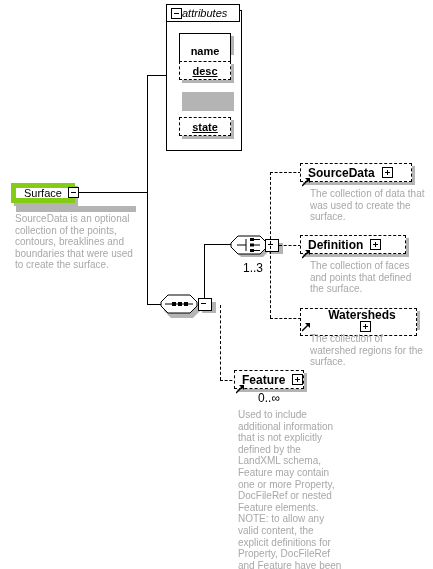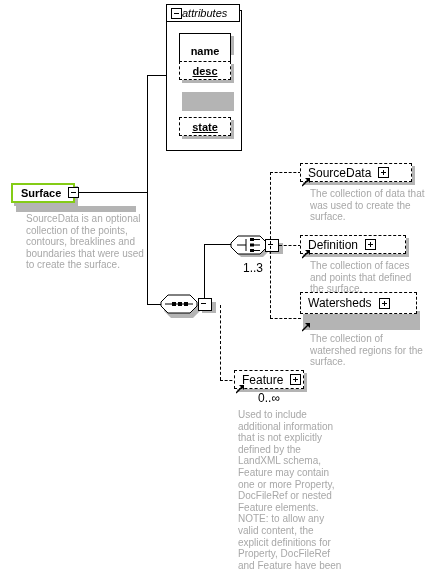--- a/index.html
+++ b/index.html
@@ -59,41 +59,41 @@
     letter-spacing: 0px;
     white-space: nowrap;
   }
   .nodebox.solid { border: 1px solid #000000; }
   .nodebox.dashed { border: 1px dashed #000000; text-decoration: underline; }
 
   
   .rootbox {
     position: absolute;
     box-sizing: border-box;
-    border: 2px solid #84cc16;
+    border: 5px solid #84cc16;
     background: #ffffff;
     font-size: 11px;
-    font-weight: bold;
+    font-weight: normal;
     display: flex;
     align-items: center;
     padding-left: 8px;
     white-space: nowrap;
   }
 
   
   .elembox {
     position: absolute;
     box-sizing: border-box;
     border: 1px dashed #000000;
     background: #ffffff;
     display: flex;
     align-items: center;
     padding-left: 7px;
     font-size: 12px;
-    font-weight: normal;
+    font-weight: bold;
     white-space: nowrap;
     color: #000000;
   }
   .elembox .elem-label { line-height: 1; }
 
   
   .expander {
     position: absolute;
     box-sizing: border-box;
     width: 11px;
@@ -221,21 +221,21 @@
     <span>state</span>
   </div>
 
   <div class="shadow" style="left:14px; top:186px; width:64px; height:20px;"></div>
   <div class="rootbox" style="left:11px; top:183px; width:64px; height:20px;">
     <span>Surface</span>
   </div>
   <div class="expander" style="left:68px; top:187px;"></div>
 
   <div class="shadow" style="left:16px; top:206px; width:120px; height:6px;"></div>
-  <div class="desc" style="left:26px; top:213px; width:128px;">SourceData is an optional collection of the points, contours, breaklines and boundaries that were used to create the surface.</div>
+  <div class="desc" style="left:15px; top:213px; width:128px;">SourceData is an optional collection of the points, contours, breaklines and boundaries that were used to create the surface.</div>
 
   <div class="line hline" style="left:79px; top:192px; width:68px;"></div>
 
   <div class="line vline" style="left:147px; top:75px; height:229px;"></div>
 
   <div class="line hline" style="left:147px; top:75px; width:19px;"></div>
 
   <div class="line hline" style="left:147px; top:304px; width:14px;"></div>
 
   <div class="line hline" style="left:147px; top:244px; width:0px;"></div>
@@ -305,21 +305,21 @@
   </div>
   <div class="refarrow" style="left:302px; top:245px;">
     <svg width="9" height="9" viewBox="0 0 9 9" xmlns="http://www.w3.org/2000/svg">
       <line x1="0" y1="8" x2="7" y2="1" stroke="#000000" stroke-width="1.4"></line>
       <polygon points="8,0 8,5 3,0" fill="#000000"></polygon>
     </svg>
   </div>
   <div class="desc" style="left:310px; top:260px; width:115px;">The collection of faces and points that defined the surface.</div>
 
   <div class="shadow" style="left:303px; top:311px; width:117px; height:19px;"></div>
-  <div class="elembox" style="left:300px; top:292px; width:117px; height:22px;">
+  <div class="elembox" style="left:300px; top:308px; width:117px; height:28px;flex-direction:column;">
     <span class="elem-label">Watersheds</span>
     <span class="expander-inline plus"></span>
   </div>
   <div class="refarrow" style="left:302px; top:318px;">
     <svg width="9" height="9" viewBox="0 0 9 9" xmlns="http://www.w3.org/2000/svg">
       <line x1="0" y1="8" x2="7" y2="1" stroke="#000000" stroke-width="1.4"></line>
       <polygon points="8,0 8,5 3,0" fill="#000000"></polygon>
     </svg>
   </div>
   <div class="desc" style="left:310px; top:333px; width:118px;">The collection of watershed regions for the surface.</div>

